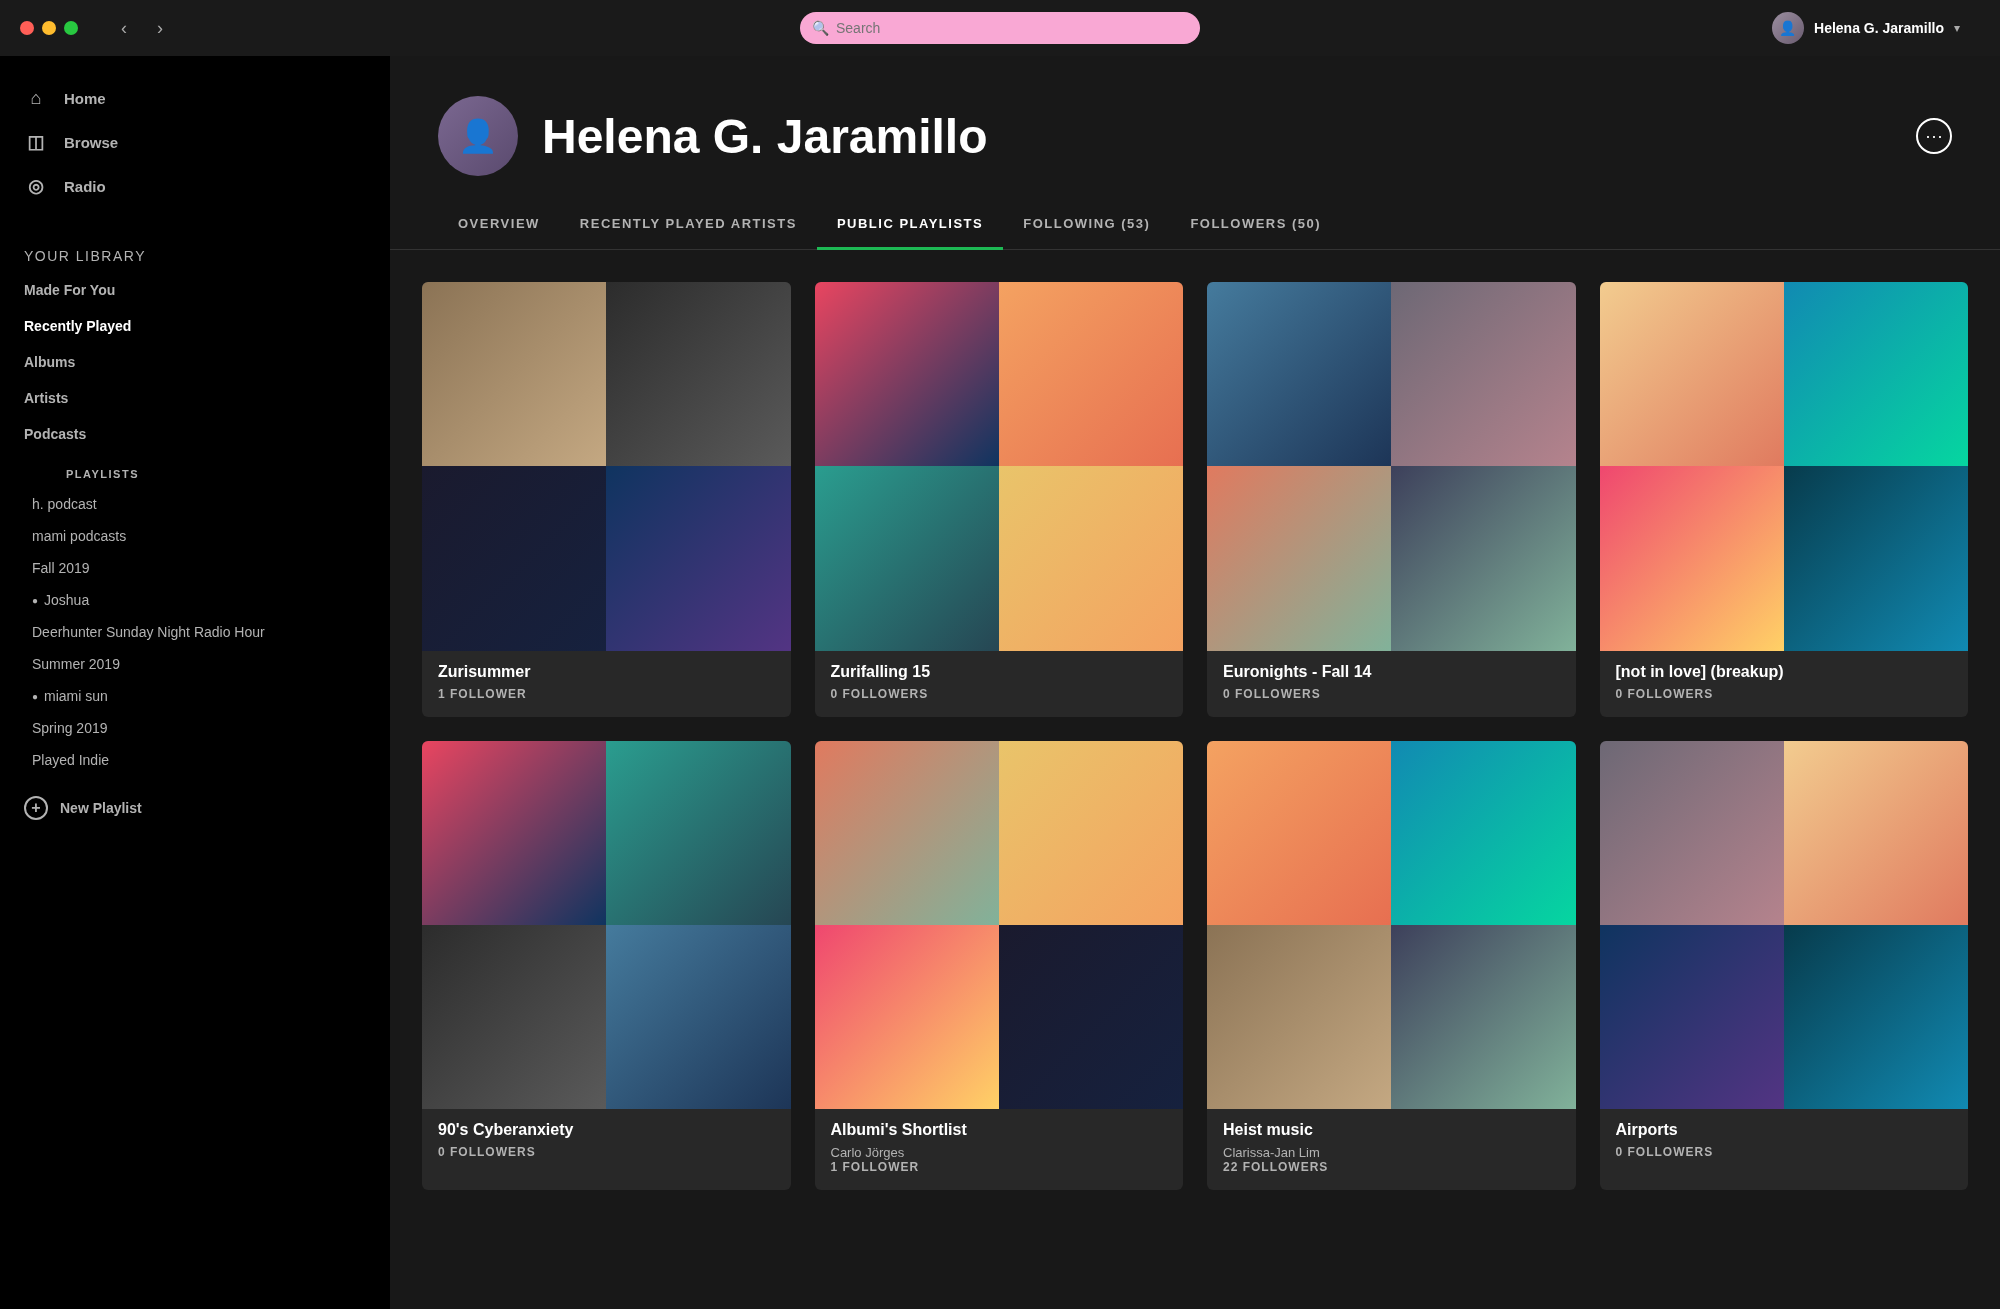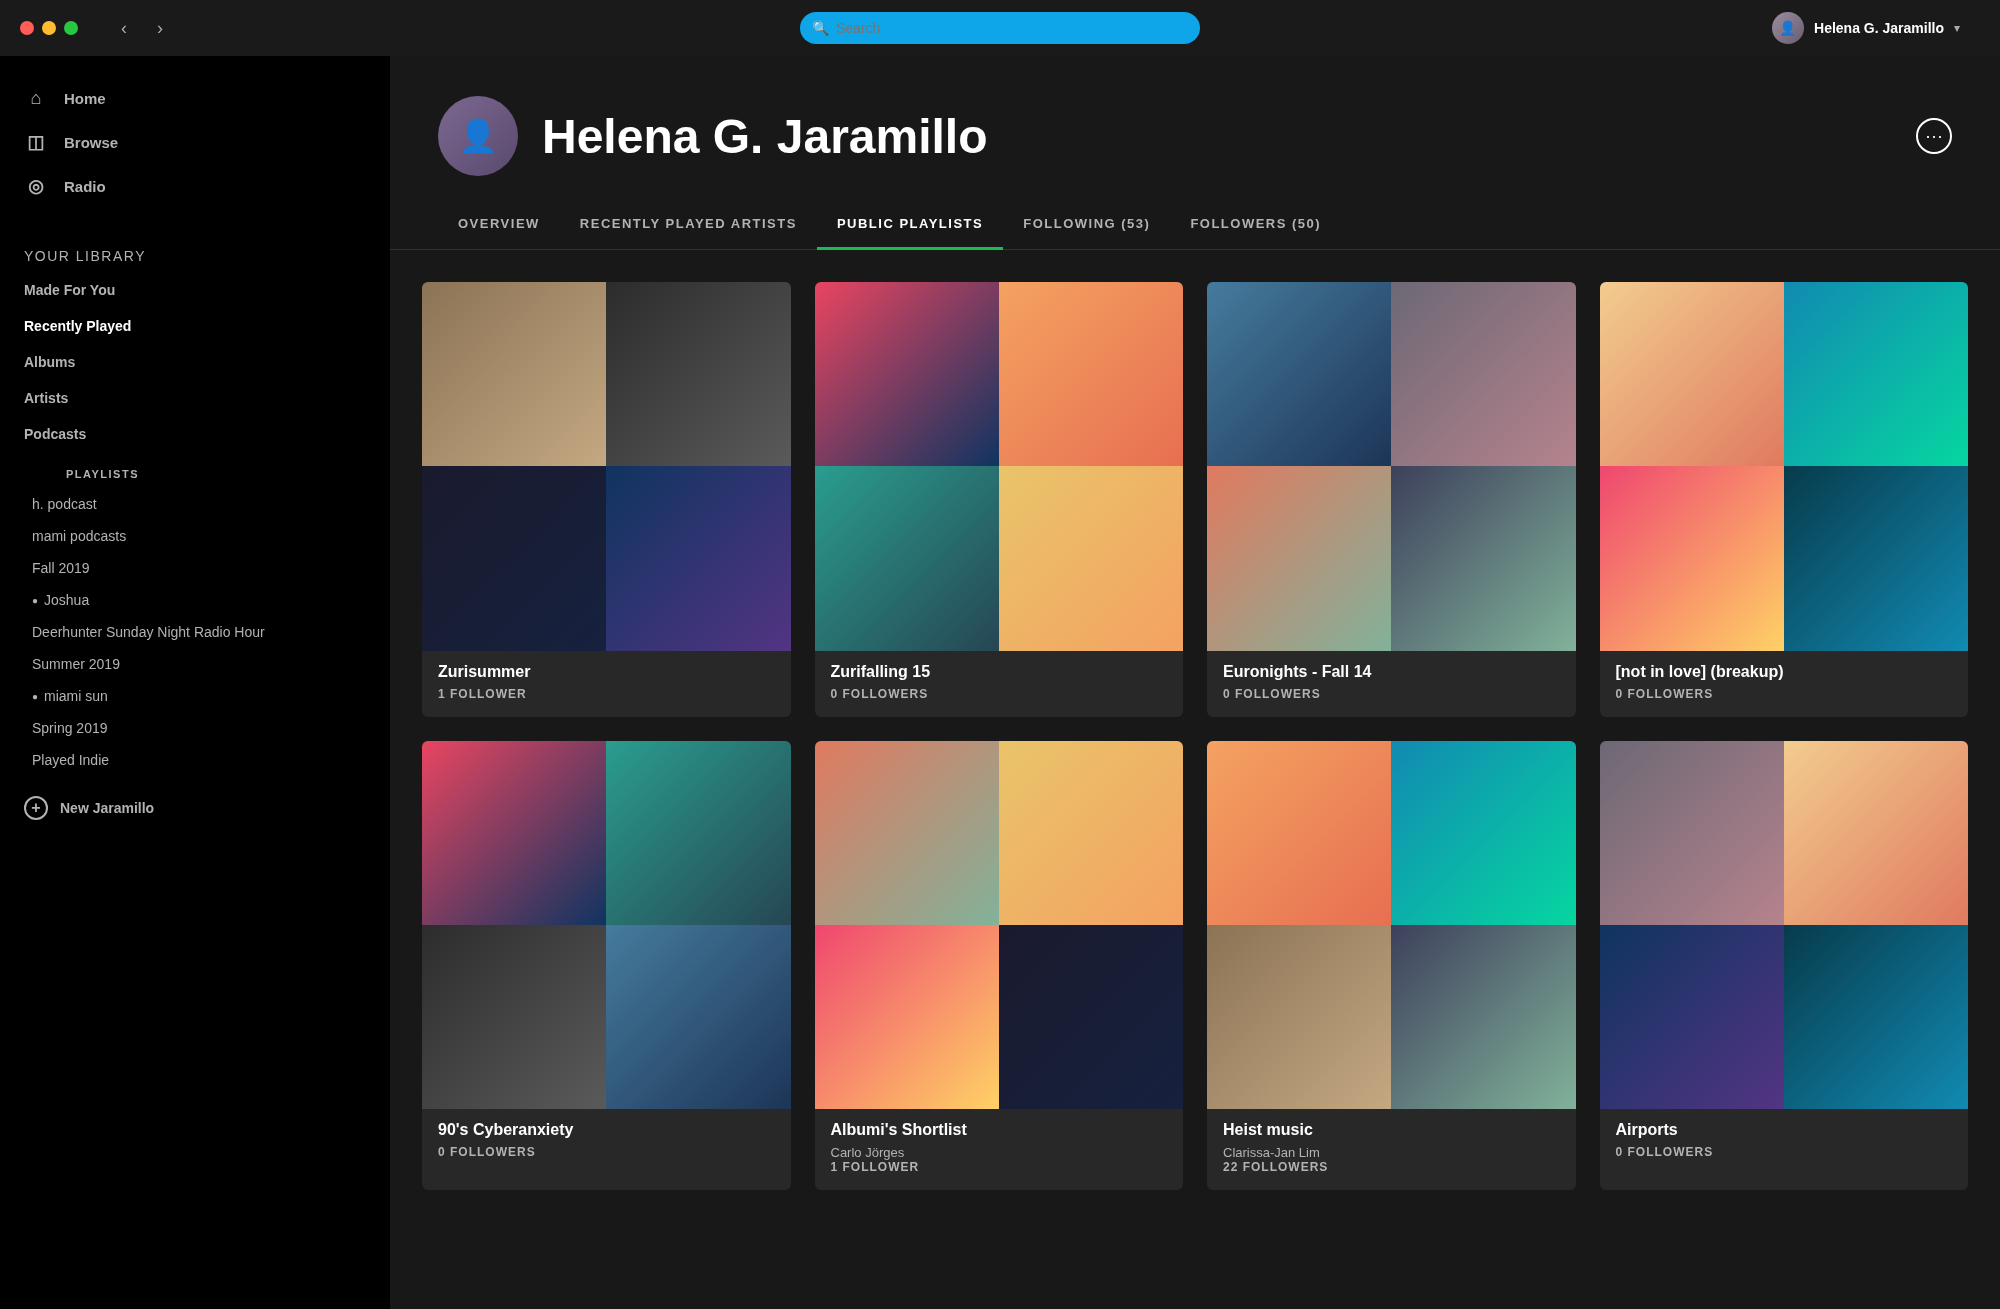--- a/index.html
+++ b/index.html
@@ -56,21 +56,21 @@
     }
 
     .search-bar {
       position: absolute;
       left: 50%;
       transform: translateX(-50%);
       width: 400px;
     }
     .search-bar input {
       width: 100%;
-      background: #0ea5e9;
+      background: #f9a8d4;
       border: none;
       border-radius: 20px;
       padding: 8px 16px 8px 36px;
       font-size: 14px;
       color: #333;
       outline: none;
     }
     .search-icon-wrap {
       position: absolute;
       left: 12px;
@@ -429,21 +429,21 @@
     </div>
     <div class="sidebar-playlist-item">
       <span>Spring 2019</span>
     </div>
     <div class="sidebar-playlist-item">
       <span>Played Indie</span>
     </div>
 
     <div class="new-playlist-btn">
       <div class="plus-circle">+</div>
-      <span>New Jaramillo</span>
+      <span>New Playlist</span>
     </div>
   </div>
 
   <div class="main-content">
 
     <div class="profile-header">
       <div class="profile-avatar">👤</div>
       <div class="profile-name">Helena G. Jaramillo</div>
       <div class="more-btn">···</div>
     </div>

